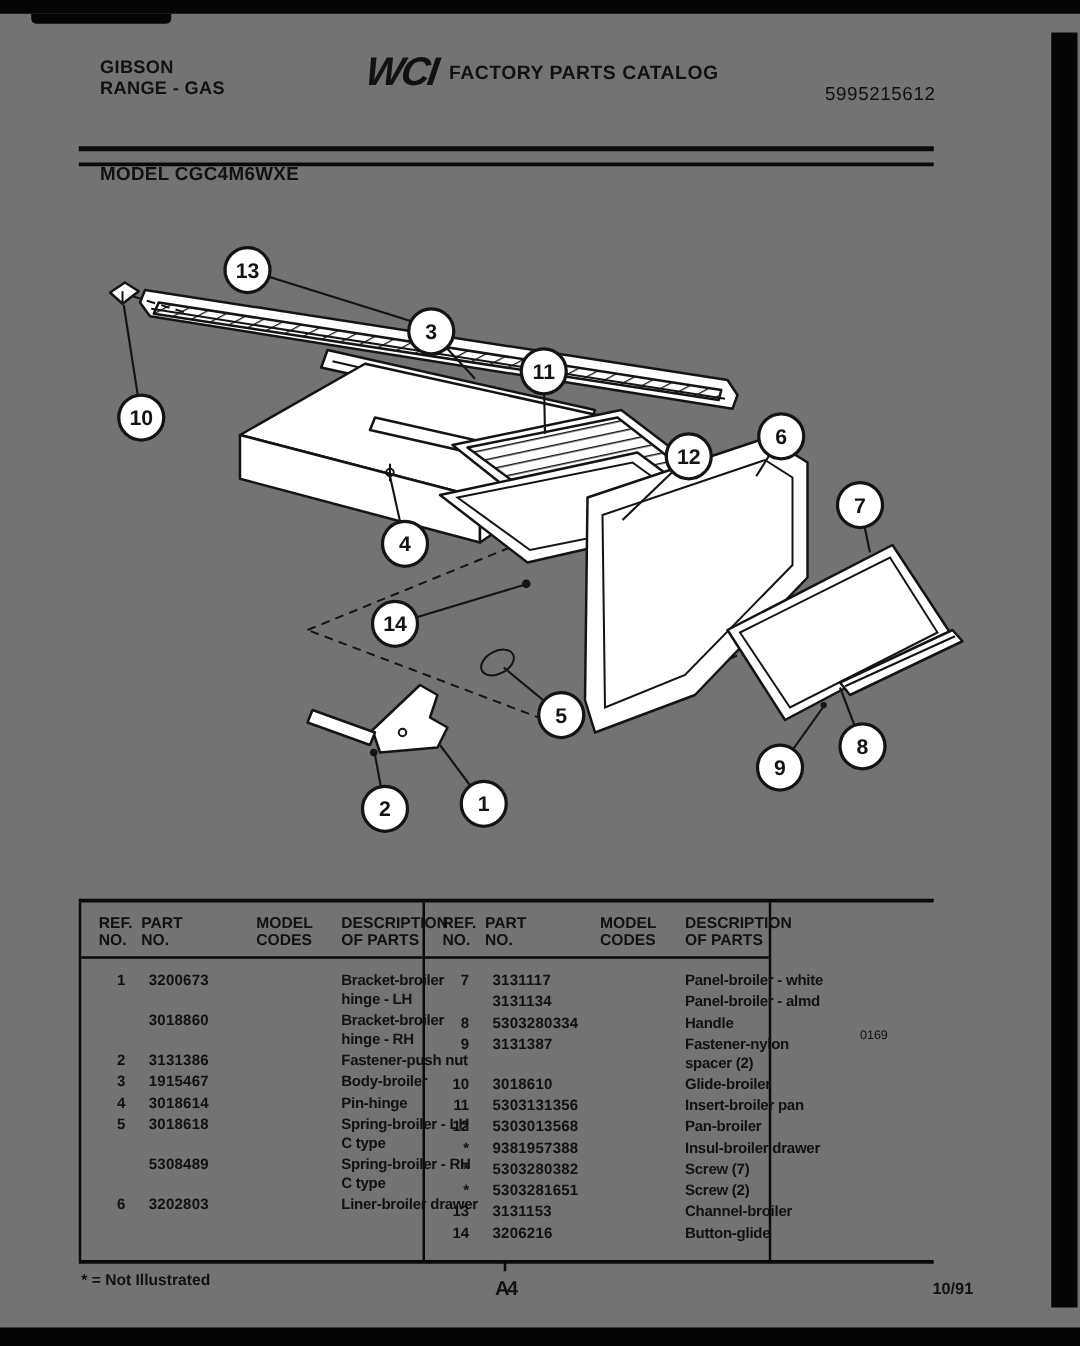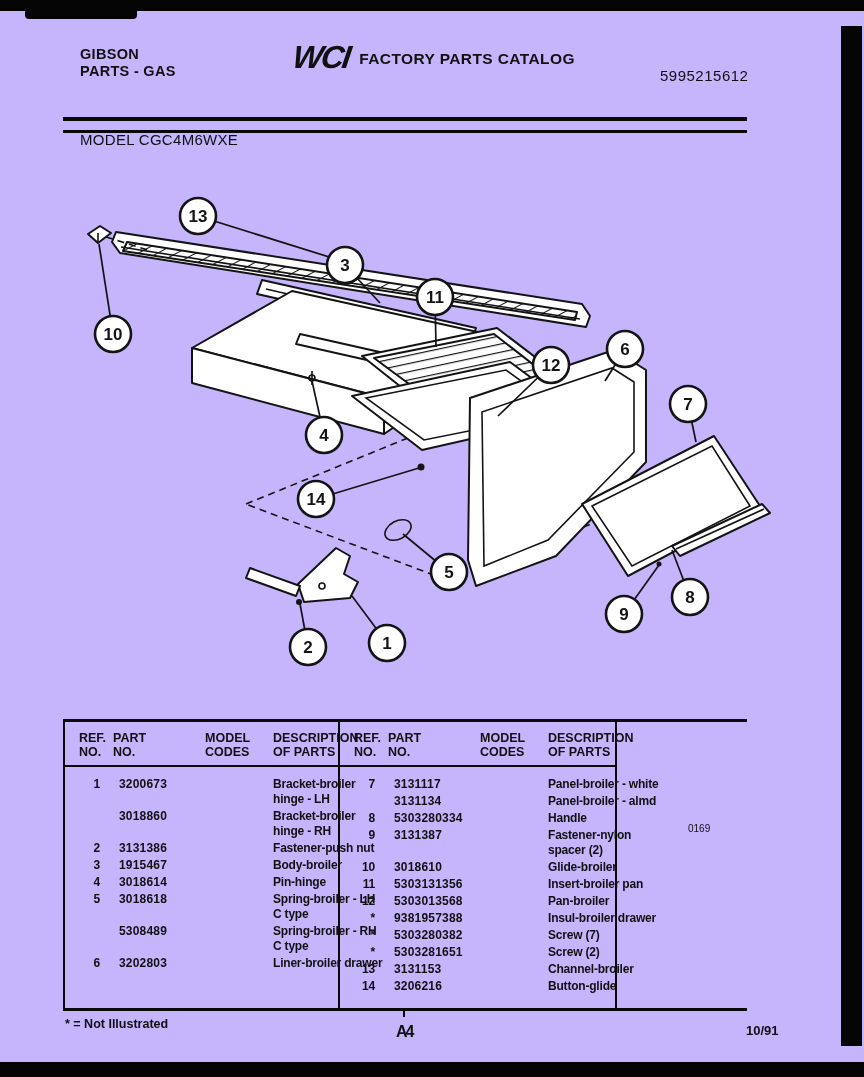--- a/index.html
+++ b/index.html
@@ -1,33 +1,33 @@
 <!DOCTYPE html>
 <html><head>
 <meta charset="utf-8">
 <style>
   html,body{margin:0;padding:0;background:#e8e8e8;}
   .page{
-    position:relative;width:864px;height:1077px;background:#c4b5fd;
+    position:relative;width:864px;height:1077px;background:#737373;
     font-family:"Liberation Sans",sans-serif;color:#111;overflow:hidden;
     margin:0 auto;
   }
   
   .bar-top{position:absolute;left:0;top:0;width:864px;height:11px;background:#050505;}
   .bar-top-blob{position:absolute;left:25px;top:11px;width:112px;height:8px;background:#050505;border-radius:0 0 4px 4px;}
   .bar-bottom{position:absolute;left:0;top:1062px;width:864px;height:15px;background:#050505;}
   .bar-right{position:absolute;left:841px;top:26px;width:21px;height:1020px;background:#050505;}
   
   .brand{position:absolute;left:80px;top:46px;font-size:14.5px;font-weight:bold;line-height:17px;letter-spacing:.3px;}
   .logo-row{position:absolute;left:293px;top:42px;display:flex;align-items:flex-end;}
   .wci{font-size:32px;font-weight:900;font-style:italic;letter-spacing:-2px;transform:skewX(-8deg);line-height:30px;}
   .cat-title{font-size:15.5px;font-weight:bold;letter-spacing:.4px;margin-left:10px;margin-bottom:4px;}
   .pubnum{position:absolute;left:660px;top:67px;font-size:15px;font-weight:normal;letter-spacing:.5px;}
   .double-rule{position:absolute;left:63px;top:117px;width:684px;height:9px;border-top:4px solid #0a0a0a;border-bottom:3px solid #0a0a0a;}
-  .model-line{position:absolute;left:80px;top:131px;font-size:15px;font-weight:normal;letter-spacing:.3px;}
+  .model-line{position:absolute;left:80px;top:131px;font-size:15px;font-weight:bold;letter-spacing:.3px;}
   
   .diagram{position:absolute;left:0;top:170px;width:864px;height:545px;}
   .figure-code{position:absolute;left:658px;top:653px;font-size:10px;font-weight:normal;margin-left:30px;}
   .part{fill:#fff;stroke:#141414;stroke-width:2;stroke-linejoin:round;}
   .pfill{stroke:#141414;stroke-width:2;stroke-linejoin:round;}
   .pline{fill:none;stroke:#141414;stroke-width:1.6;}
   .dash{fill:none;stroke:#141414;stroke-width:1.6;stroke-dasharray:7 5;}
   .leader{stroke:#141414;stroke-width:1.7;}
   .callout-circle{fill:#fff;stroke:#141414;stroke-width:2.6;}
   .callout-num{font-family:"Liberation Sans",sans-serif;font-size:17px;font-weight:bold;text-anchor:middle;fill:#141414;}
@@ -55,21 +55,21 @@
 
 <div class="page">
 
   <div class="bar-top"></div>
   <div class="bar-top-blob"></div>
   <div class="bar-right"></div>
   <div class="bar-bottom"></div>
 
   <div class="brand">
     <div>GIBSON</div>
-    <div>PARTS - GAS</div>
+    <div>RANGE - GAS</div>
   </div>
   <div class="logo-row">
     <div class="wci">WCI</div>
     <div class="cat-title">FACTORY PARTS CATALOG</div>
   </div>
   <div class="pubnum">5995215612</div>
 
   <div class="double-rule"></div>
   <div class="model-line">MODEL CGC4M6WXE</div>
 

